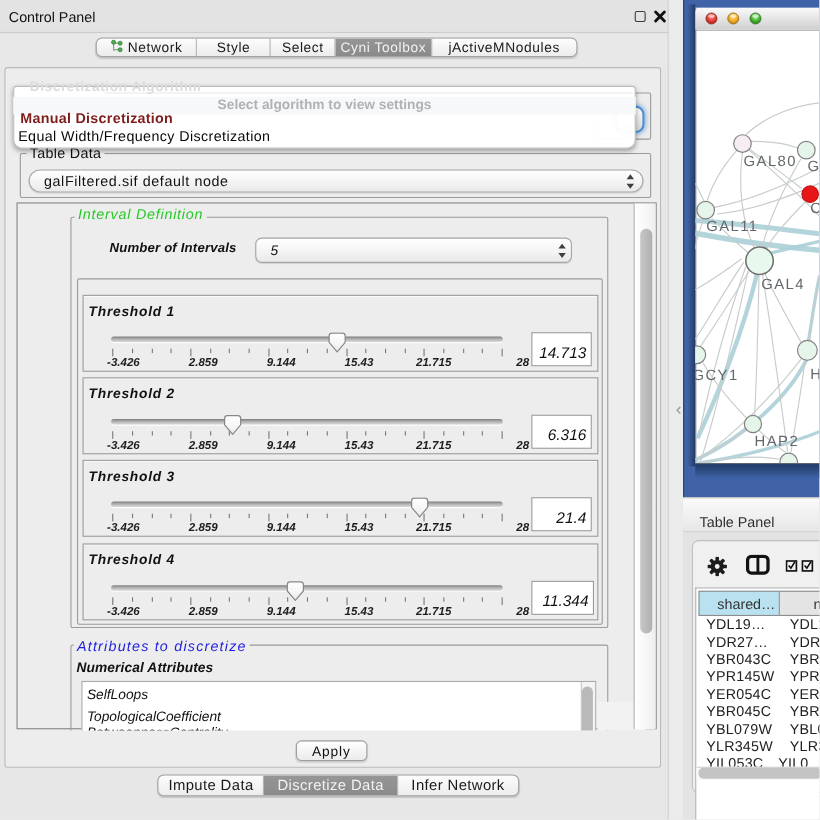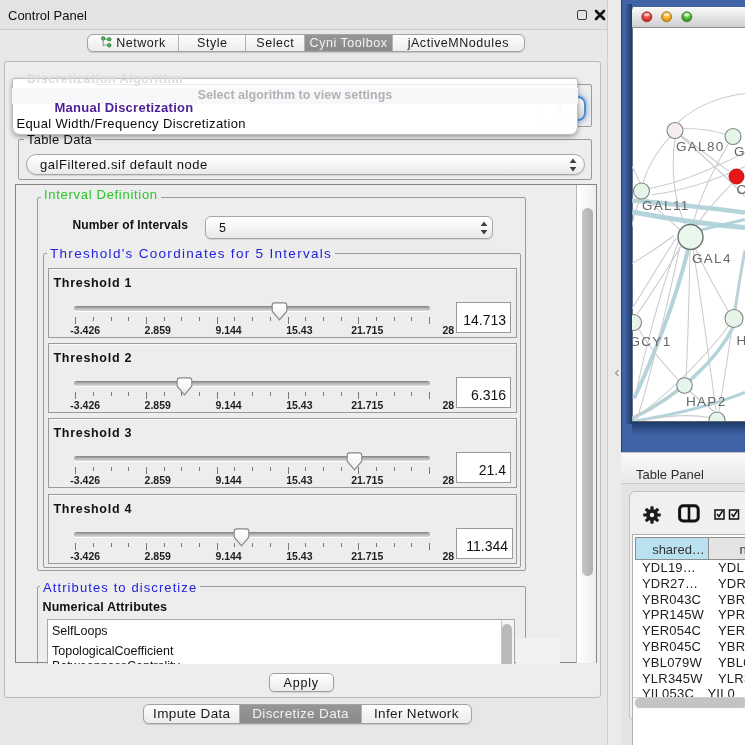--- a/index.html
+++ b/index.html
@@ -61,36 +61,35 @@
 <div class="mcombo" style="left:26px;top:154px;width:559px;height:20.5px;">
   <div class="ctext" style="left:13px;line-height:20.5px;font-size:13px;letter-spacing:0.55px;">galFiltered.sif default node</div>
   <svg class="abs" style="right:6px;top:3px;" width="10" height="14" viewBox="0 0 10 14">
    <path d="M5 0.5 L8.4 5 L1.6 5 Z" fill="#3f3f3f"></path>
       <path d="M5 13.5 L8.4 9 L1.6 9 Z" fill="#3f3f3f"></path>
   </svg>
 </div>
 
 <div class="abs" style="left:14.5px;top:184px;width:582px;height:479px;border:1px solid #848484;background:#ededed;"></div>
 
-<div class="abs" style="left:0;top:185px;width:560px;height:478.5px;overflow:hidden;">
+<div class="abs" style="left:27px;top:185px;width:560px;height:478.5px;overflow:hidden;font-style:italic;">
 
   <div class="abs tb" style="left:36.5px;top:11.5px;width:489.5px;height:374.5px;"></div>
   <div class="tlabel" style="left:41px;top:2.5px;color:#28c828;letter-spacing:0.7px;">Interval Definition</div>
 
   <div class="abs bold" style="left:72.5px;top:33px;font-size:12px;letter-spacing:0.15px;color:#111;">Number of Intervals</div>
   <div class="mcombo" style="left:205px;top:30.5px;width:288px;height:23px;border-radius:6px;">
     <div class="ctext" style="left:13px;line-height:23px;">5</div>
     <svg class="abs" style="right:3px;top:4px;" width="10" height="14" viewBox="0 0 10 14">
      <path d="M5 0.5 L8.4 5 L1.6 5 Z" fill="#3f3f3f"></path>
         <path d="M5 13.5 L8.4 9 L1.6 9 Z" fill="#3f3f3f"></path>
     </svg>
   </div>
 
   <div class="abs tb" style="left:42.5px;top:68px;width:478.5px;height:315px;"></div>
-  <div class="tlabel" style="left:47px;top:61.5px;color:#2222dd;letter-spacing:1.3px;font-size:13.5px;">Threshold's Coordinates for 5 Intervals</div>
 
   <div class="thbox" style="top:83.0px;">
   <div class="abs bold" style="left:5px;top:7px;font-size:12.5px;letter-spacing:0.7px;color:#111;">Threshold 1</div>
   <div class="track"></div>
   <div class="tick" style="left:26.6px;top:47.5px;height:7.5px;"></div>
   <div class="tick" style="left:44.3px;top:47.5px;height:4.5px;"></div>
   <div class="tick" style="left:62.0px;top:47.5px;height:4.5px;"></div>
   <div class="tick" style="left:79.7px;top:47.5px;height:4.5px;"></div>
   <div class="tick" style="left:97.4px;top:47.5px;height:7.5px;"></div>
   <div class="tick" style="left:115.1px;top:47.5px;height:4.5px;"></div>
@@ -279,21 +278,21 @@
   <div style="width:95px;display:flex;align-items:center;justify-content:center;font-size:13.5px;letter-spacing:0.35px;color:#1a1a1a;">Impute Data</div>
   <div style="width:121.6px;display:flex;align-items:center;justify-content:center;font-size:13.5px;letter-spacing:0.35px;color:#f2f2f2;background:linear-gradient(#969696,#8a8a8a);border-left:1px solid #b4b4b4;">Discretize Data</div>
   <div style="width:110px;display:flex;align-items:center;justify-content:center;font-size:13.5px;letter-spacing:0.35px;color:#1a1a1a;border-left:1px solid #b4b4b4;">Infer Network</div>
 </div>
 
 <div class="abs" style="left:11.8px;top:77.5px;width:566.5px;height:57.5px;background:rgba(255,255,255,0.97);border:1px solid #bcbcbc;border-radius:3px 3px 8px 8px;box-shadow:0 2px 5px rgba(0,0,0,0.35);"></div>
 <div class="abs" style="left:95px;top:83.5px;width:480px;height:1px;background:#e9e9eb;"></div>
 <div class="abs" style="left:11.8px;top:88px;width:566px;height:16px;background:#f6f8f9;"></div>
 <div class="abs" style="left:27px;top:71.5px;font-size:12.5px;letter-spacing:0.5px;color:#dcdcdf;font-weight:bold;">Discretization Algorithm</div>
 <div class="abs" style="left:11.8px;top:87.5px;width:566.5px;text-align:center;font-size:12.5px;font-weight:bold;color:#b2b2b5;">Select algorithm to view settings</div>
-<div class="abs" style="left:18.5px;top:99.5px;font-size:13px;letter-spacing:0.25px;font-weight:bold;color:#4c1d95;margin-left:36px;">Manual Discretization</div>
+<div class="abs" style="left:18.5px;top:99.5px;font-size:13px;letter-spacing:0.25px;font-weight:bold;color:#7f1d1d;">Manual Discretization</div>
 <div class="abs" style="left:16.5px;top:116px;font-size:13px;letter-spacing:0.35px;color:#0a0a0a;">Equal Width/Frequency Discretization</div>
 
 <div class="abs" style="left:608px;top:0;width:13px;height:745px;background:#ebebeb;"></div>
 <svg class="abs" style="left:614px;top:369px;" width="6" height="8" viewBox="0 0 6 8">
     <path d="M4.5 1 L1.5 4 L4.5 7" stroke="#9a9a9a" stroke-width="1.2" fill="none"></path>
   </svg>
 
 <div class="abs" style="left:621px;top:0;width:124px;height:452px;background:#3f63a6;border-left:1px solid #24416f;"></div>
 
 <div class="abs" style="left:625px;top:4px;width:7px;height:420px;background:linear-gradient(90deg,rgba(18,30,56,0),rgba(18,30,56,0.6));"></div>

